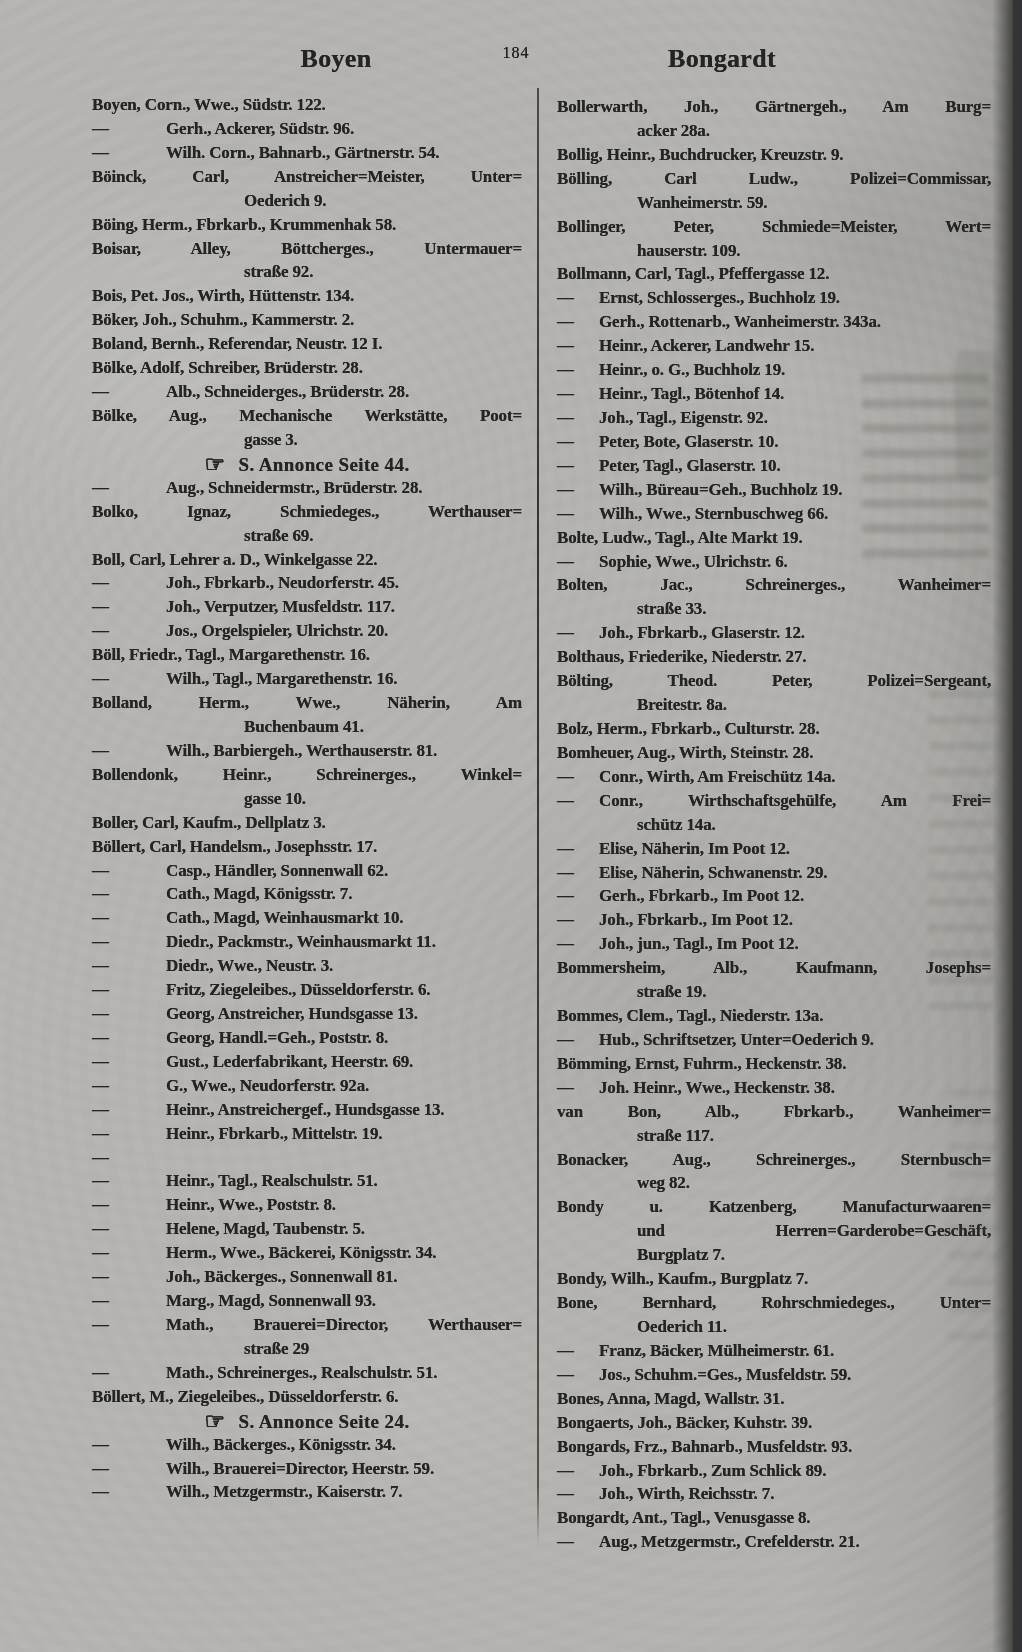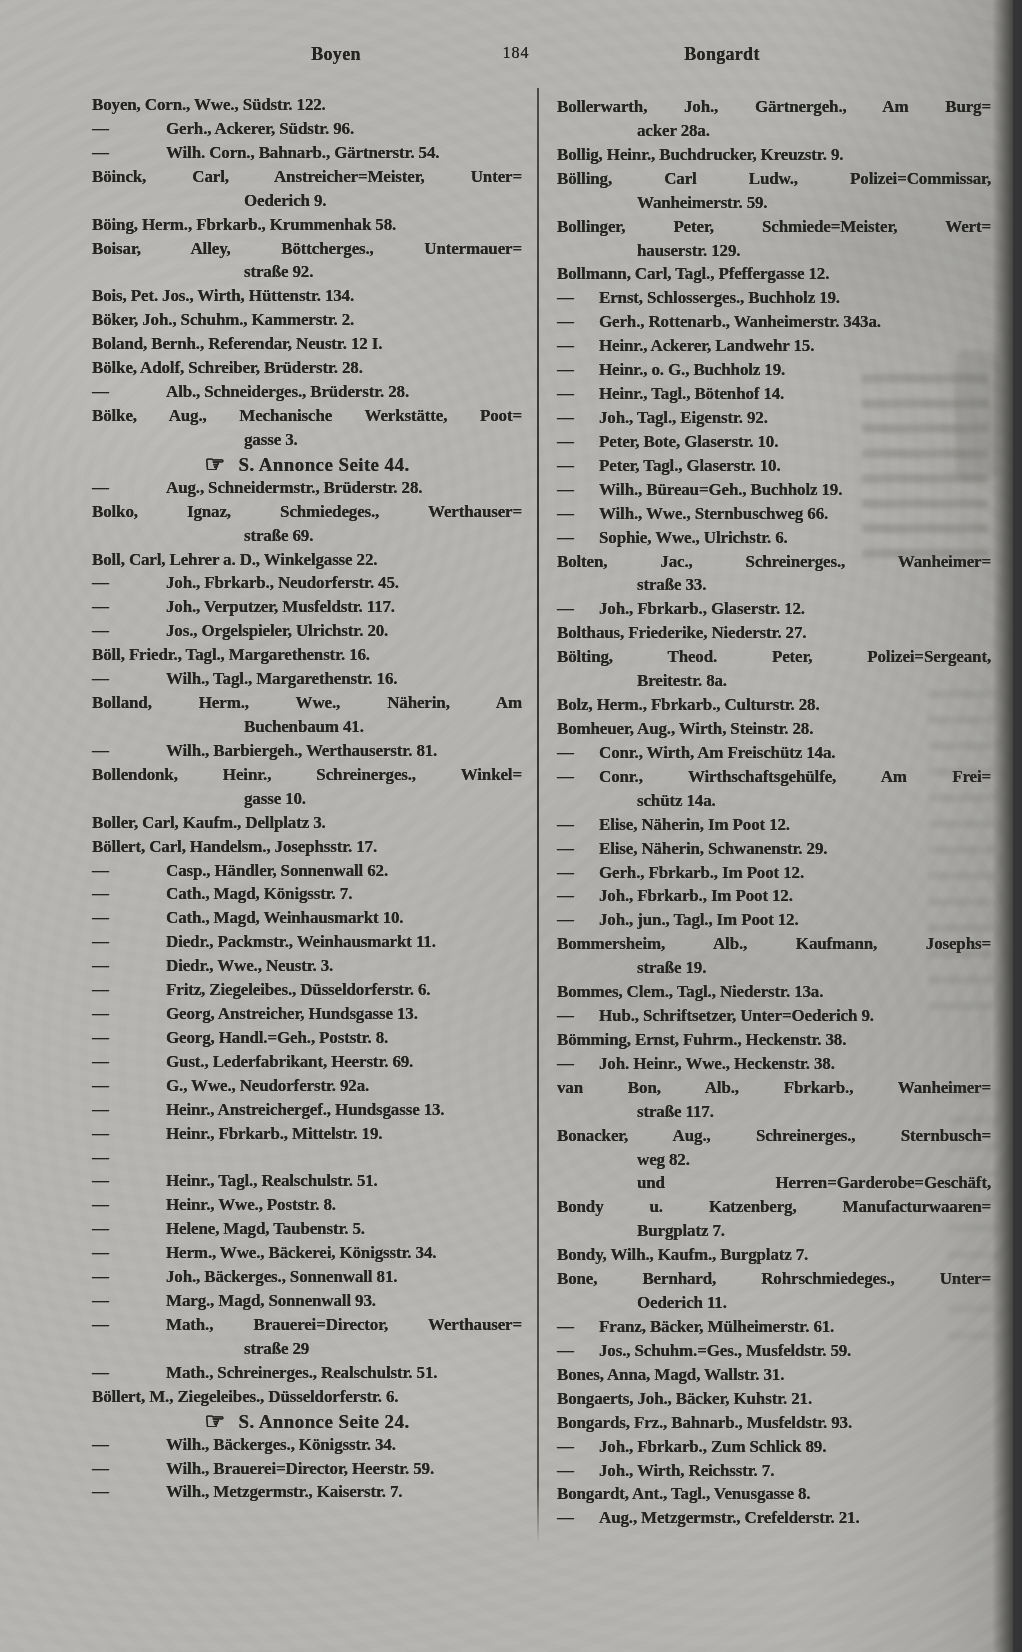--- a/index.html
+++ b/index.html
@@ -15,21 +15,21 @@
     color:#242422;
   }
   
   .grain{position:absolute;inset:0;pointer-events:none;opacity:.5;
     background:
       repeating-radial-gradient(circle at 22% 30%, rgba(0,0,0,0.015) 0 7px, rgba(255,255,255,0.015) 7px 15px),
       repeating-radial-gradient(circle at 70% 64%, rgba(0,0,0,0.02) 0 9px, rgba(255,255,255,0.02) 9px 19px);
   }
   .hdr{position:absolute;top:44px;height:30px;white-space:nowrap;
        font-weight:bold;font-size:22px;letter-spacing:.3px;text-shadow:0 0 .6px currentColor;}
-  .hdr.kw{font-size:18px;}
+  .hdr.kw{font-size:26px;}
   .hdr.num{font-weight:normal;font-size:16px;letter-spacing:1px;}
   #hdr-left{left:336px;transform:translateX(-50%);}
   #hdr-num{left:516px;transform:translateX(-50%);}
   #hdr-right{left:722px;transform:translateX(-50%);}
 
   .col{position:absolute;font-weight:bold;font-size:17px;letter-spacing:-0.15px;
        text-shadow:0 0 .55px rgba(36,36,34,.85);}
   #col-left {top:93px;left:92px;width:430px;}
   #col-right{top:95px;left:557px;width:434px;}
   .line{height:23.93px;line-height:23.93px;white-space:nowrap;}
@@ -238,21 +238,21 @@
         <span class="txt">Wilh., Metzgermstr., Kaiserstr. 7.</span>
       </div>
     </div>
   <div class="col" id="col-right">
       <div class="line entry j">Bollerwarth, Joh., Gärtnergeh., Am Burg=</div>
       <div class="line cont">acker 28a.</div>
       <div class="line entry">Bollig, Heinr., Buchdrucker, Kreuzstr. 9.</div>
       <div class="line entry j">Bölling, Carl Ludw., Polizei=Commissar,</div>
       <div class="line cont">Wanheimerstr. 59.</div>
       <div class="line entry j">Bollinger, Peter, Schmiede=Meister, Wert=</div>
-      <div class="line cont">hauserstr. 129.</div>
+      <div class="line cont">hauserstr. 109.</div>
       <div class="line entry">Bollmann, Carl, Tagl., Pfeffergasse 12.</div>
       <div class="line dashline">
         <span class="dash">—</span>
         <span class="txt">Ernst, Schlosserges., Buchholz 19.</span>
       </div>
       <div class="line dashline">
         <span class="dash">—</span>
         <span class="txt">Gerh., Rottenarb., Wanheimerstr. 343a.</span>
       </div>
       <div class="line dashline">
@@ -280,20 +280,21 @@
         <span class="txt">Peter, Tagl., Glaserstr. 10.</span>
       </div>
       <div class="line dashline">
         <span class="dash">—</span>
         <span class="txt">Wilh., Büreau=Geh., Buchholz 19.</span>
       </div>
       <div class="line dashline">
         <span class="dash">—</span>
         <span class="txt">Wilh., Wwe., Sternbuschweg 66.</span>
       </div>
+      <div class="line entry">Bolte, Ludw., Tagl., Alte Markt 19.</div>
       <div class="line dashline">
         <span class="dash">—</span>
         <span class="txt">Sophie, Wwe., Ulrichstr. 6.</span>
       </div>
       <div class="line entry j">Bolten, Jac., Schreinerges., Wanheimer=</div>
       <div class="line cont">straße 33.</div>
       <div class="line dashline">
         <span class="dash">—</span>
         <span class="txt">Joh., Fbrkarb., Glaserstr. 12.</span>
       </div>
@@ -340,36 +341,36 @@
       </div>
       <div class="line entry">Bömming, Ernst, Fuhrm., Heckenstr. 38.</div>
       <div class="line dashline">
         <span class="dash">—</span>
         <span class="txt">Joh. Heinr., Wwe., Heckenstr. 38.</span>
       </div>
       <div class="line entry j">van Bon, Alb., Fbrkarb., Wanheimer=</div>
       <div class="line cont">straße 117.</div>
       <div class="line entry j">Bonacker, Aug., Schreinerges., Sternbusch=</div>
       <div class="line cont">weg 82.</div>
+      <div class="line entry j">Bondy u. Katzenberg, Manufacturwaaren=</div>
       <div class="line cont j">und Herren=Garderobe=Geschäft,</div>
-      <div class="line entry j">Bondy u. Katzenberg, Manufacturwaaren=</div>
       <div class="line cont">Burgplatz 7.</div>
       <div class="line entry">Bondy, Wilh., Kaufm., Burgplatz 7.</div>
       <div class="line entry j">Bone, Bernhard, Rohrschmiedeges., Unter=</div>
       <div class="line cont">Oederich 11.</div>
       <div class="line dashline">
         <span class="dash">—</span>
         <span class="txt">Franz, Bäcker, Mülheimerstr. 61.</span>
       </div>
       <div class="line dashline">
         <span class="dash">—</span>
         <span class="txt">Jos., Schuhm.=Ges., Musfeldstr. 59.</span>
       </div>
       <div class="line entry">Bones, Anna, Magd, Wallstr. 31.</div>
-      <div class="line entry">Bongaerts, Joh., Bäcker, Kuhstr. 21.</div>
+      <div class="line entry">Bongaerts, Joh., Bäcker, Kuhstr. 39.</div>
       <div class="line entry">Bongards, Frz., Bahnarb., Musfeldstr. 93.</div>
       <div class="line dashline">
         <span class="dash">—</span>
         <span class="txt">Joh., Fbrkarb., Zum Schlick 89.</span>
       </div>
       <div class="line dashline">
         <span class="dash">—</span>
         <span class="txt">Joh., Wirth, Reichsstr. 7.</span>
       </div>
       <div class="line entry">Bongardt, Ant., Tagl., Venusgasse 8.</div>

